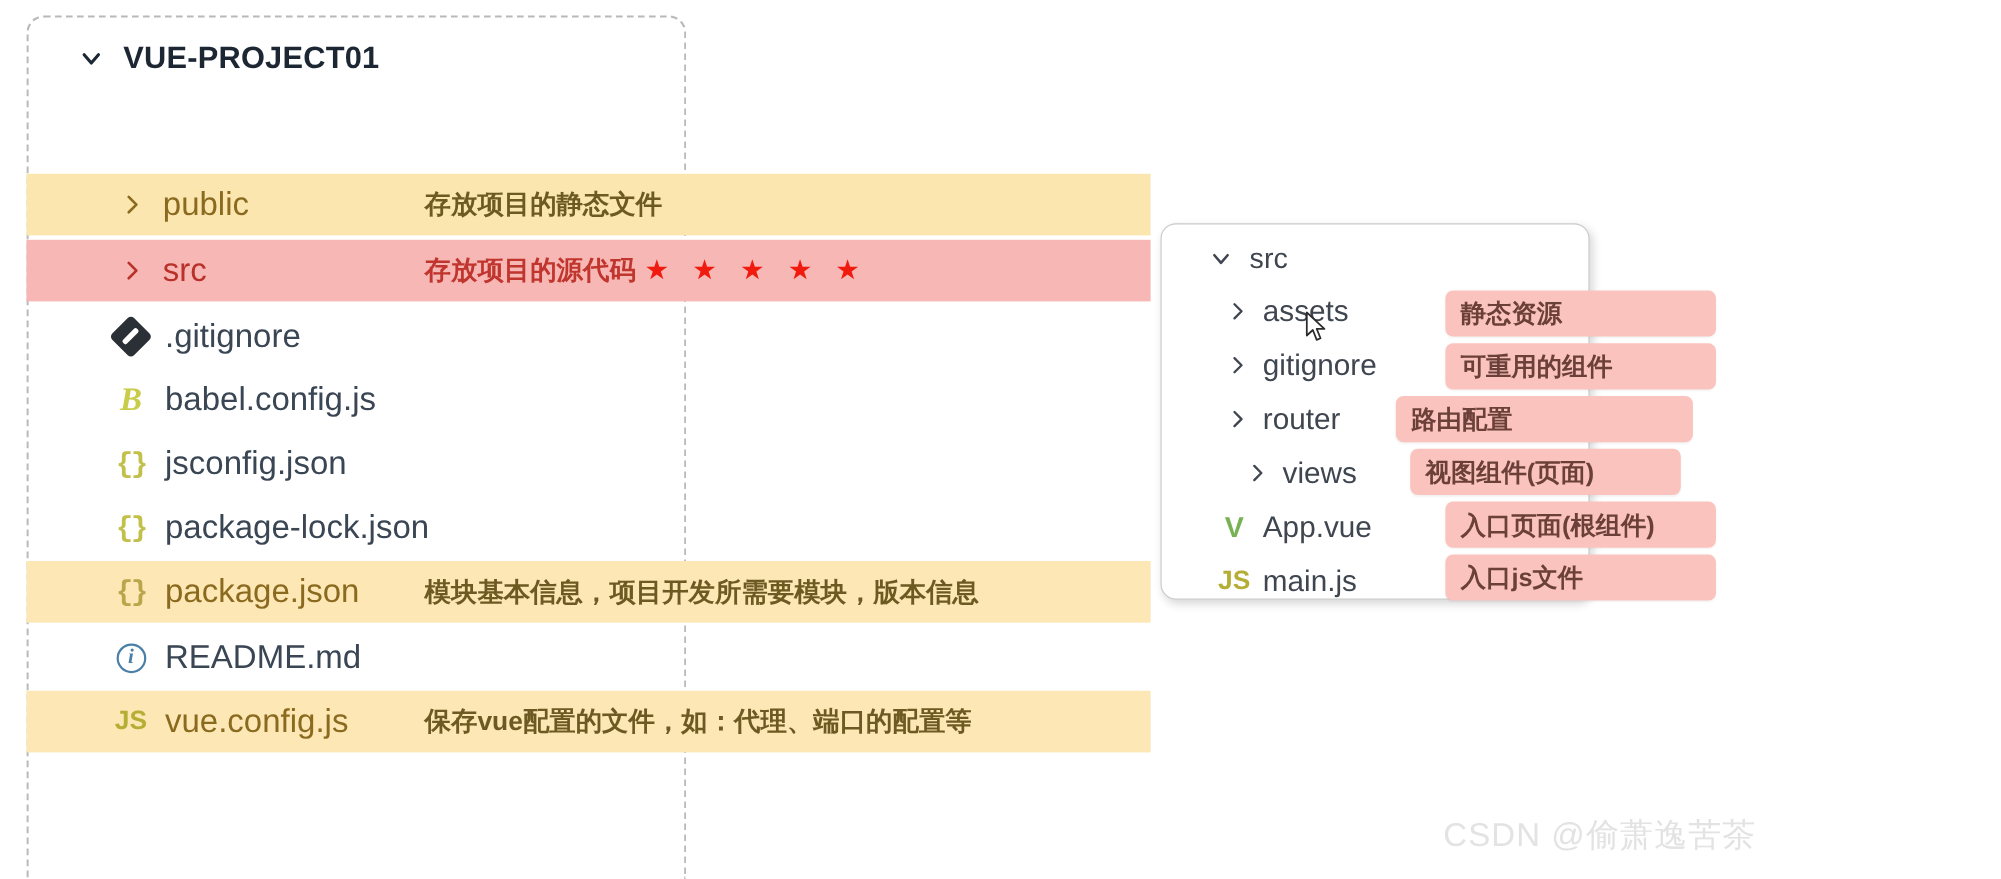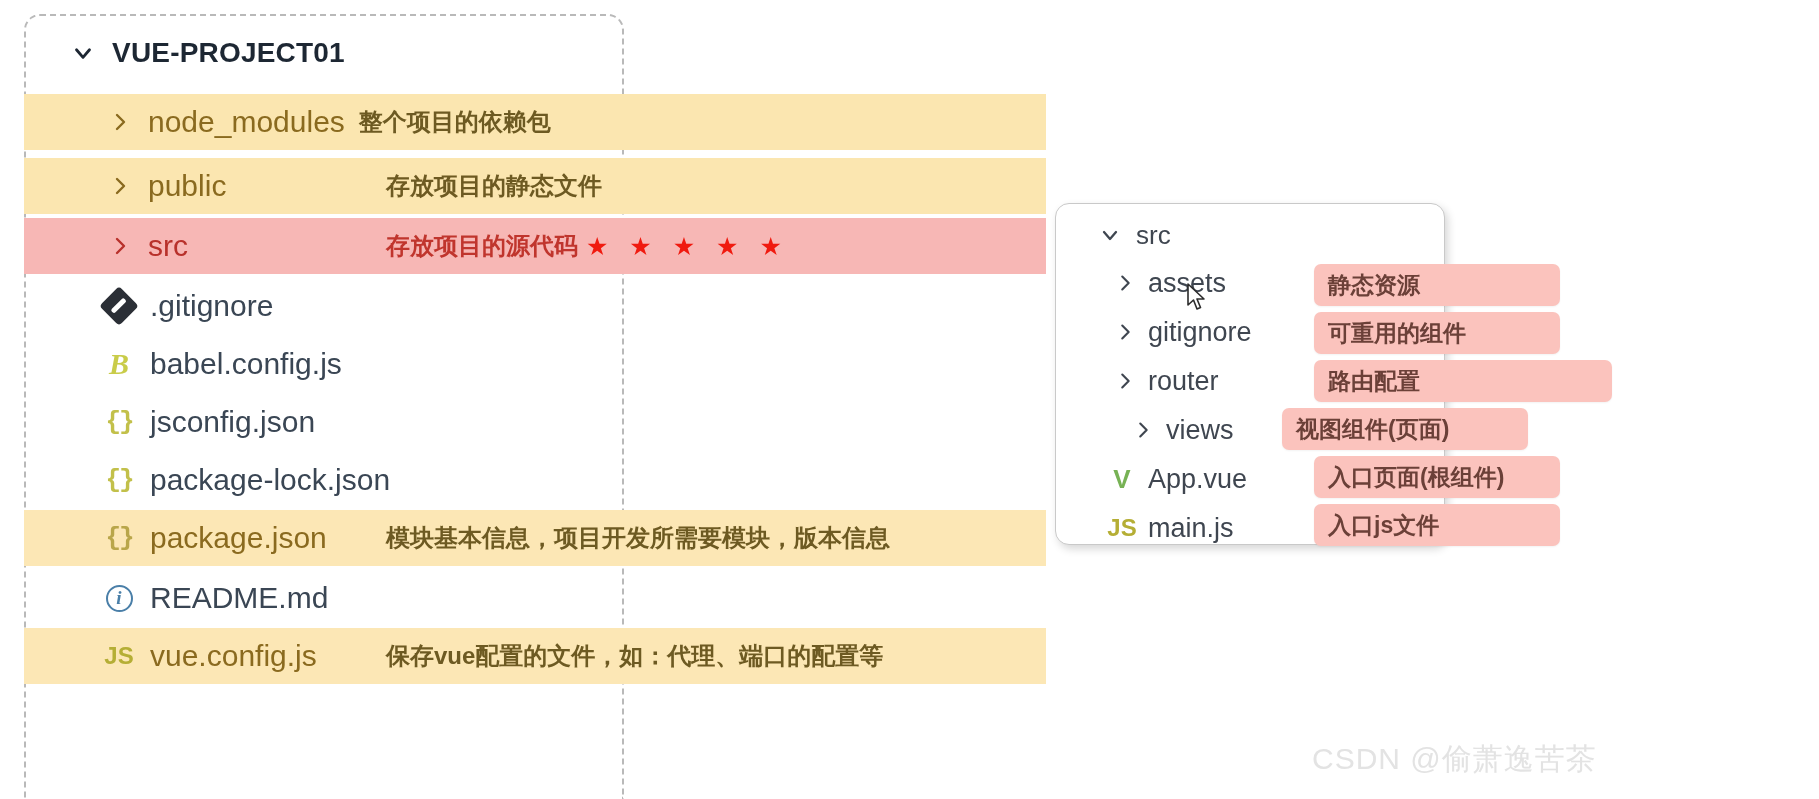--- a/index.html
+++ b/index.html
@@ -150,29 +150,20 @@
 
     <div class="tree-title">
       <span class="caret">
         <svg width="26" height="26" viewBox="0 0 24 24" fill="none" stroke="#1d2733" stroke-width="2.6" stroke-linecap="round" stroke-linejoin="round">
             <polyline points="6 9 12 16 18 9"></polyline>
           </svg>
       </span>
       <span>VUE-PROJECT01</span>
     </div>
 
-    <div class="row full hl-yellow" style="top:80px">
-      <span class="ind-folder">
-        <svg width="24" height="24" viewBox="0 0 24 24" fill="none" stroke="#8a6a1f" stroke-width="2.4" stroke-linecap="round" stroke-linejoin="round">
-            <polyline points="9 5 16 12 9 19"></polyline>
-          </svg>
-      </span>
-      <span class="lbl-name amber">node_modules</span>
-      <span class="desc amber" style="margin-left:14px">整个项目的依赖包</span>
-    </div>
 
     <div class="row full hl-yellow" style="top:144px">
       <span class="ind-folder">
         <svg width="24" height="24" viewBox="0 0 24 24" fill="none" stroke="#8a6a1f" stroke-width="2.4" stroke-linecap="round" stroke-linejoin="round">
             <polyline points="9 5 16 12 9 19"></polyline>
           </svg>
       </span>
       <span class="lbl-name amber">public</span>
       <span class="desc amber" style="position:absolute;left:362px">存放项目的静态文件</span>
     </div>
@@ -303,21 +294,21 @@
     </div>
 
   </div>
 
   <div class="tag" style="left:1302px; top:264px; width:246px">
     <span>静态资源</span>
   </div>
   <div class="tag" style="left:1302px; top:312px; width:246px">
     <span>可重用的组件</span>
   </div>
-  <div class="tag" style="left:1302px; top:360px; width:298px">
+  <div class="tag" style="left:1257px; top:360px; width:270px">
     <span>路由配置</span>
   </div>
   <div class="tag" style="left:1270px; top:408px; width:246px">
     <span>视图组件(页面)</span>
   </div>
   <div class="tag" style="left:1302px; top:456px; width:246px">
     <span>入口页面(根组件)</span>
   </div>
   <div class="tag" style="left:1302px; top:504px; width:246px">
     <span>入口js文件</span>

